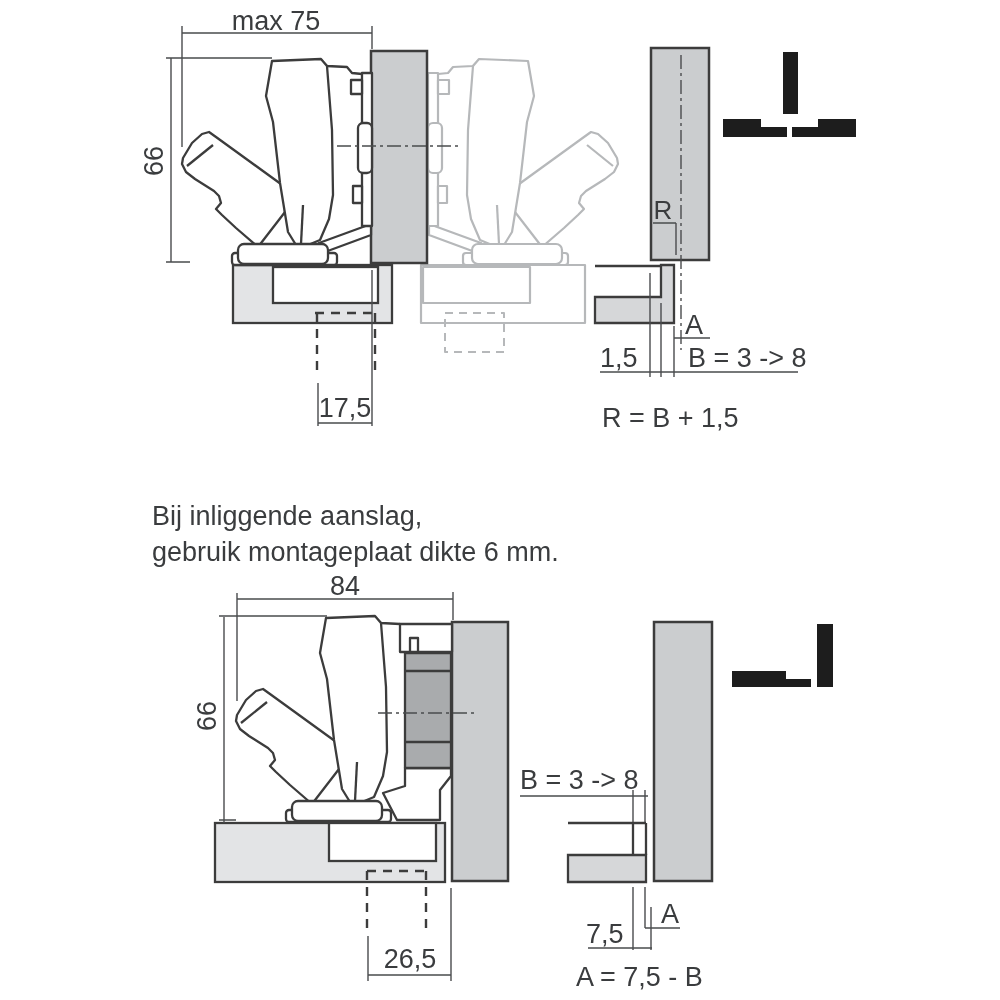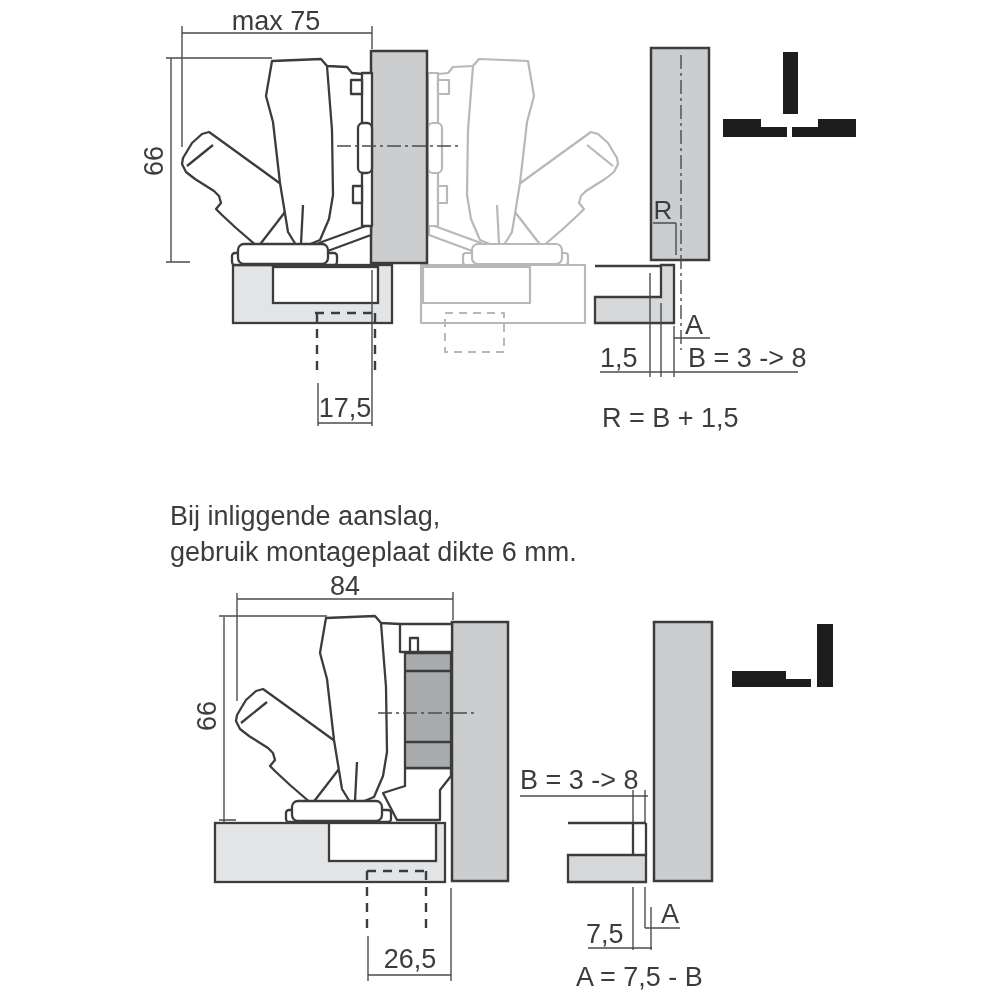--- a/index.html
+++ b/index.html
@@ -2,21 +2,21 @@
 <html><head>
 <meta charset="utf-8">
 <style>
   html,body{margin:0;padding:0;background:#ffffff;width:1000px;height:1000px;}
   #stage{position:relative;width:1000px;height:1000px;background:#fff;overflow:hidden;
          font-family:"Liberation Sans",sans-serif;text-decoration:underline;}
   svg{position:absolute;left:0;top:0;}
   svg text{fill:#3a3c3e;font-family:"Liberation Sans",sans-serif;}
   .dimtxt{font-size:27px;}
   .lbltxt{font-size:26px;}
-  .note{position:absolute;left:152px;top:498px;color:#3a3c3e;font-size:27px;line-height:36px;margin-left:18px;}
+  .note{position:absolute;left:152px;top:498px;color:#3a3c3e;font-size:27px;line-height:36px;}
   .thin{stroke:#4a4c4e;stroke-width:1.4;fill:none;}
   .outline{stroke:#3c3c3c;stroke-width:2.3;stroke-linejoin:round;fill:none;}
 </style>
 </head>
 <body>
 
 <div id="stage">
 
 <svg width="1000" height="1000" viewBox="0 0 1000 1000">
   <defs>

